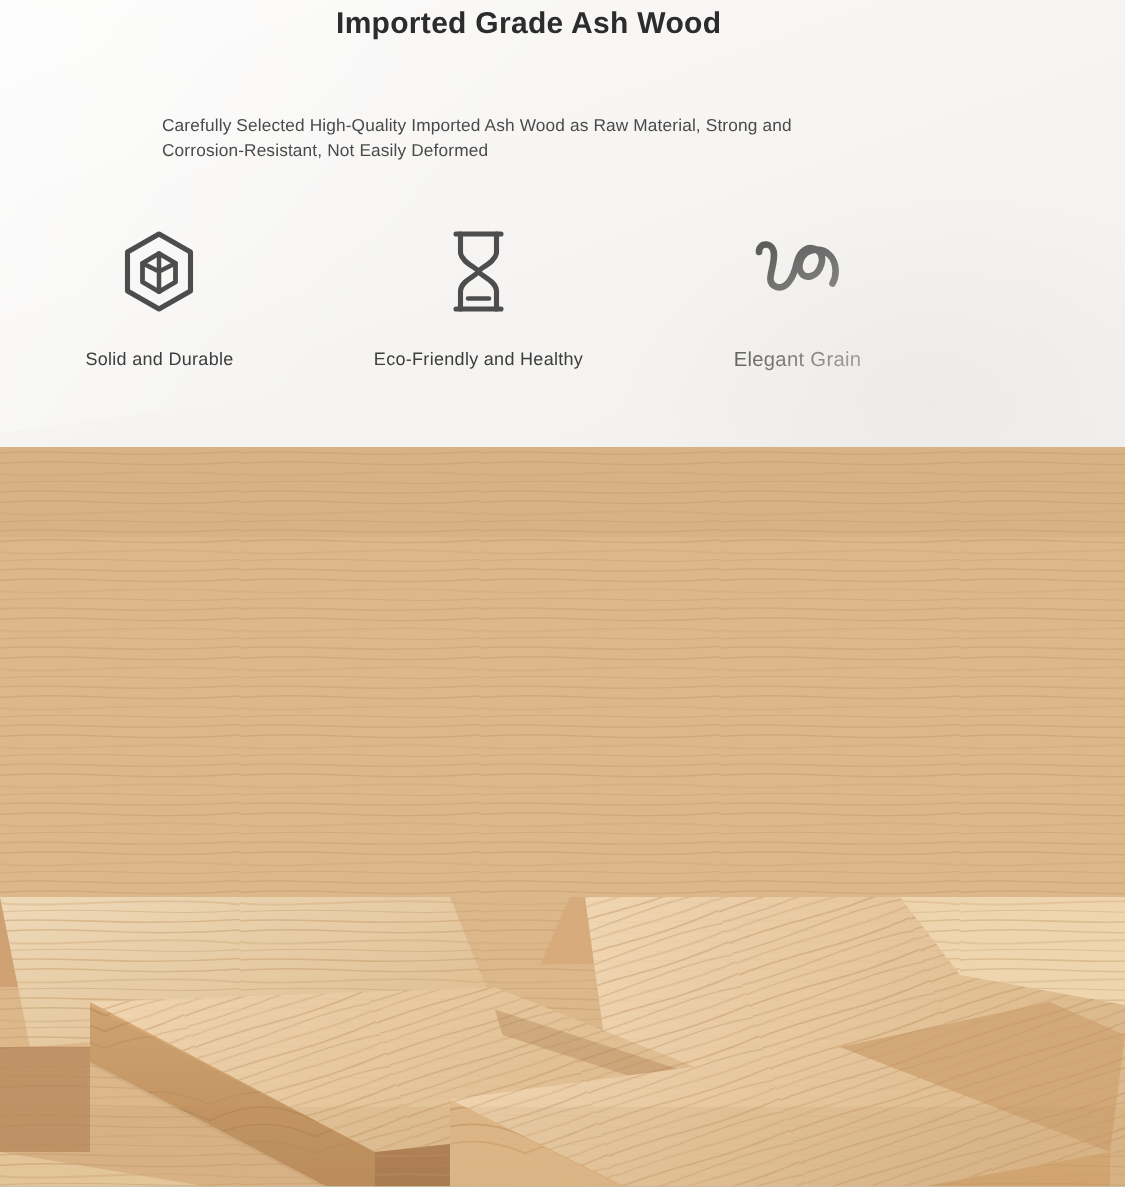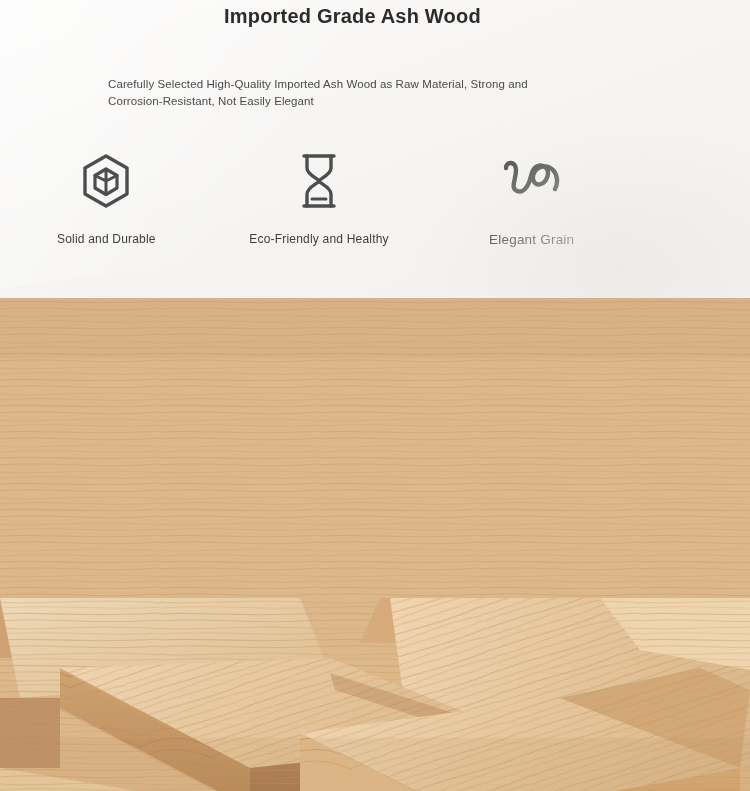--- a/index.html
+++ b/index.html
@@ -116,21 +116,21 @@
 </style>
 </head>
 <body>
 
 <div class="page">
 
   <div class="top-panel">
 
     <div class="headline">Imported Grade Ash Wood</div>
 
-    <div class="subhead">Carefully Selected High-Quality Imported Ash Wood as Raw Material, Strong and Corrosion-Resistant, Not Easily Elegant</div>
+    <div class="subhead">Carefully Selected High-Quality Imported Ash Wood as Raw Material, Strong and Corrosion-Resistant, Not Easily Deformed</div>
 
     <div class="features">
 
       <div class="feature">
         <div class="icon-wrap">
           <svg class="icon-svg" width="52" height="56" viewBox="0 0 52 56" fill="none" stroke="#4d4d4d" stroke-width="3.4" stroke-linejoin="round" stroke-linecap="round">
             <path d="M26 3 L47 15 L47 41 L26 53 L5 41 L5 15 Z"></path>
             <path d="M26 16 L37 22.5 L37 35 L26 41.5 L15 35 L15 22.5 Z" stroke-width="3.2"></path>
             <path d="M26 16 L26 28 M26 28 L15 22.5 M26 28 L37 22.5 M26 28 L26 41.5" stroke-width="3"></path>
           </svg>

